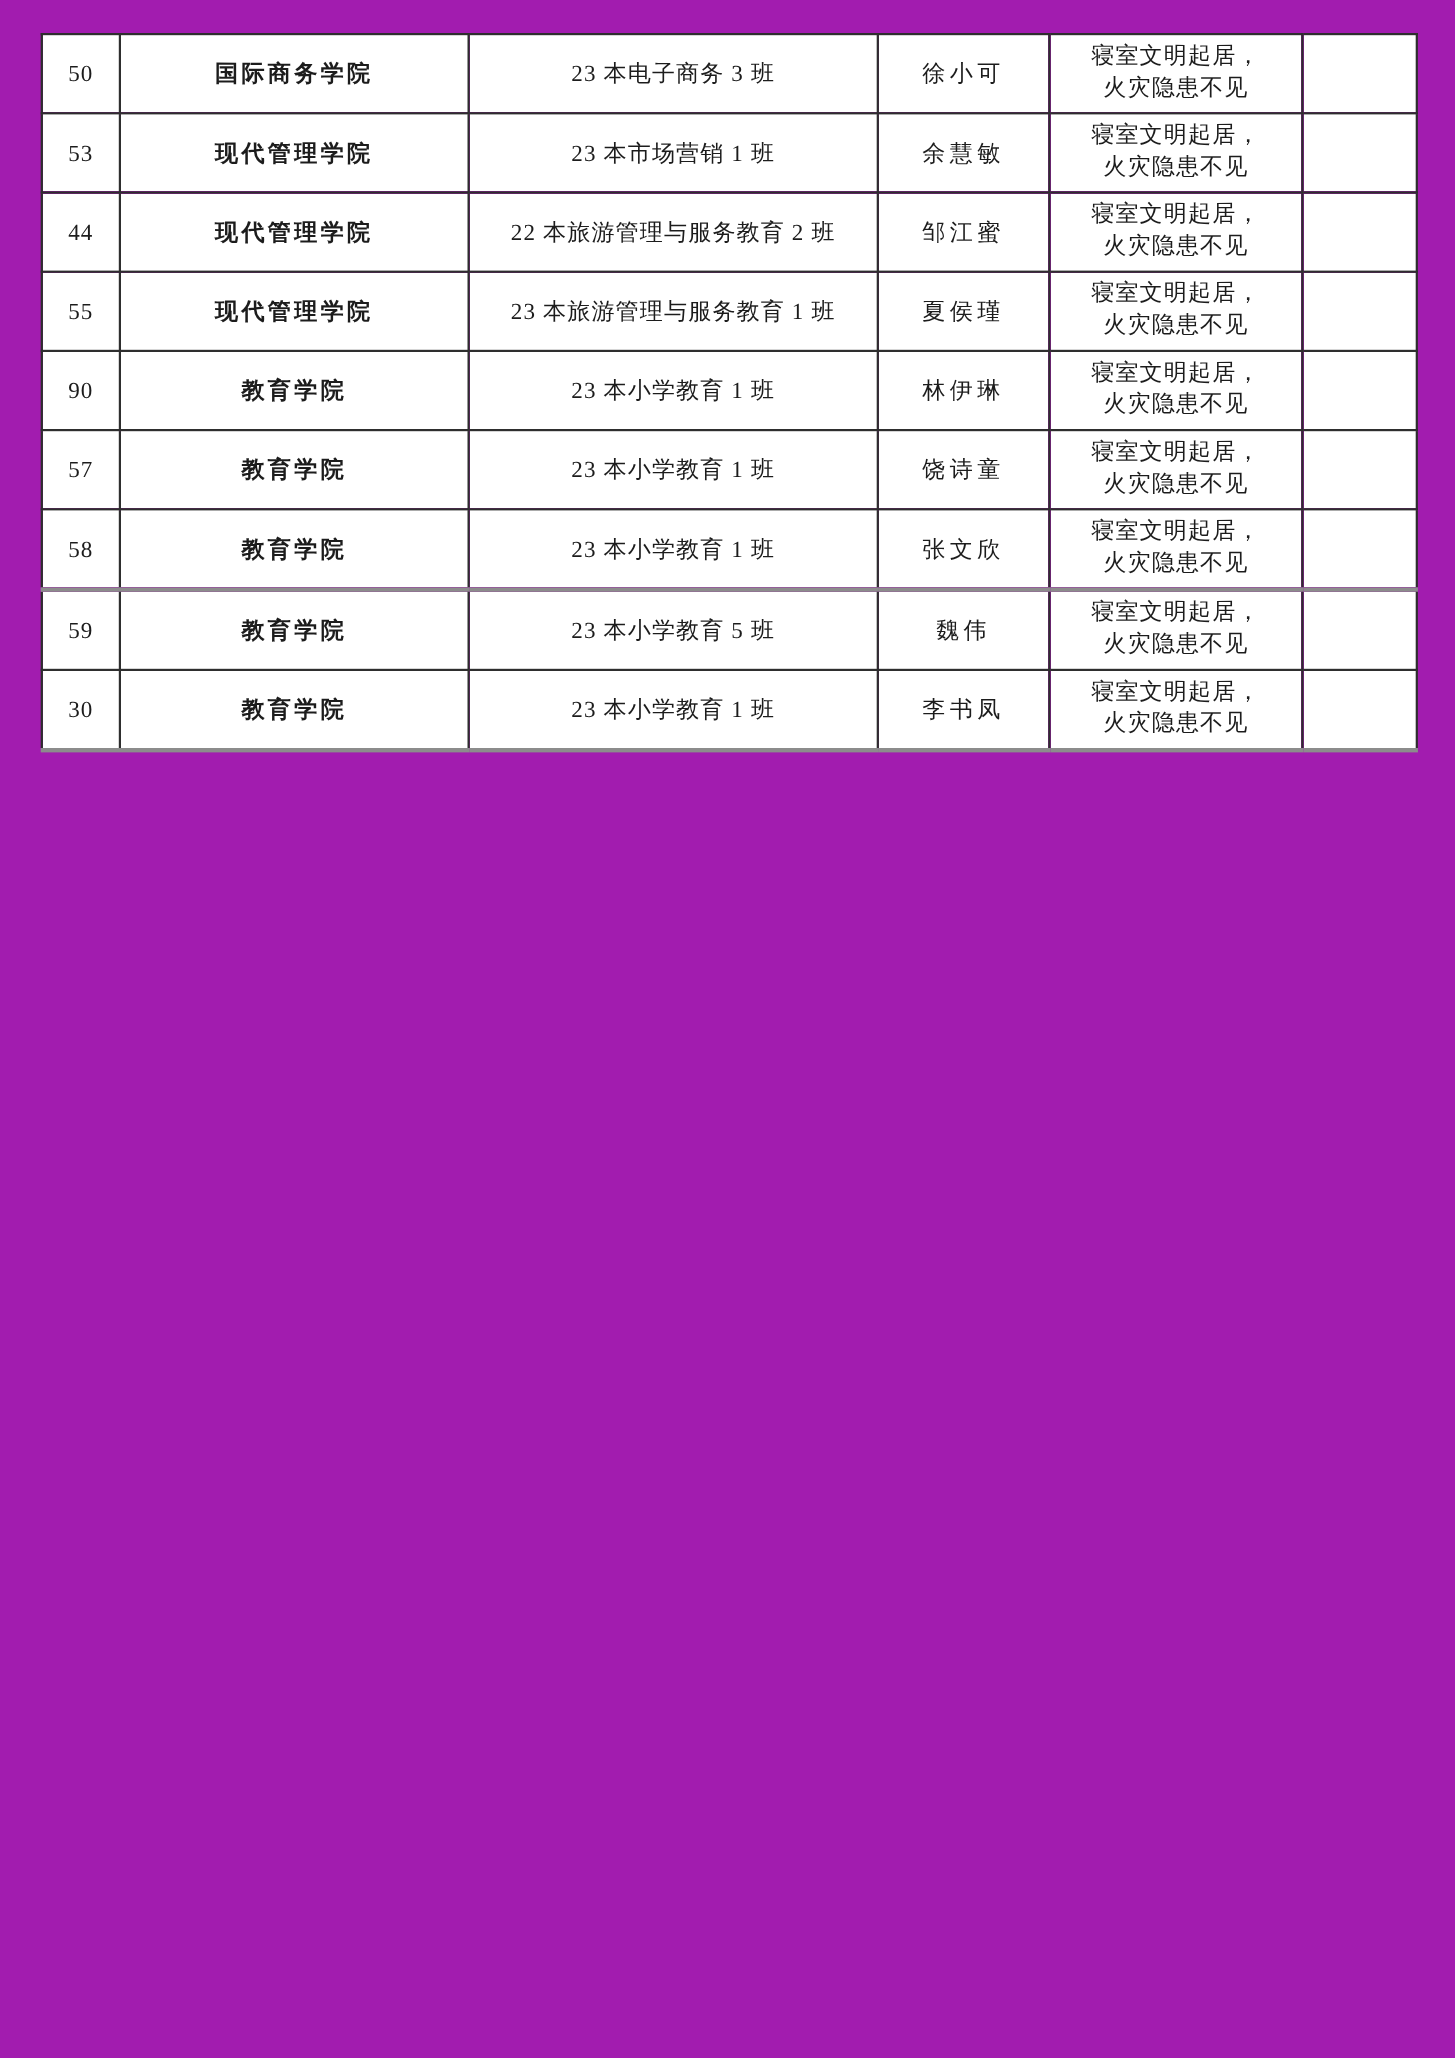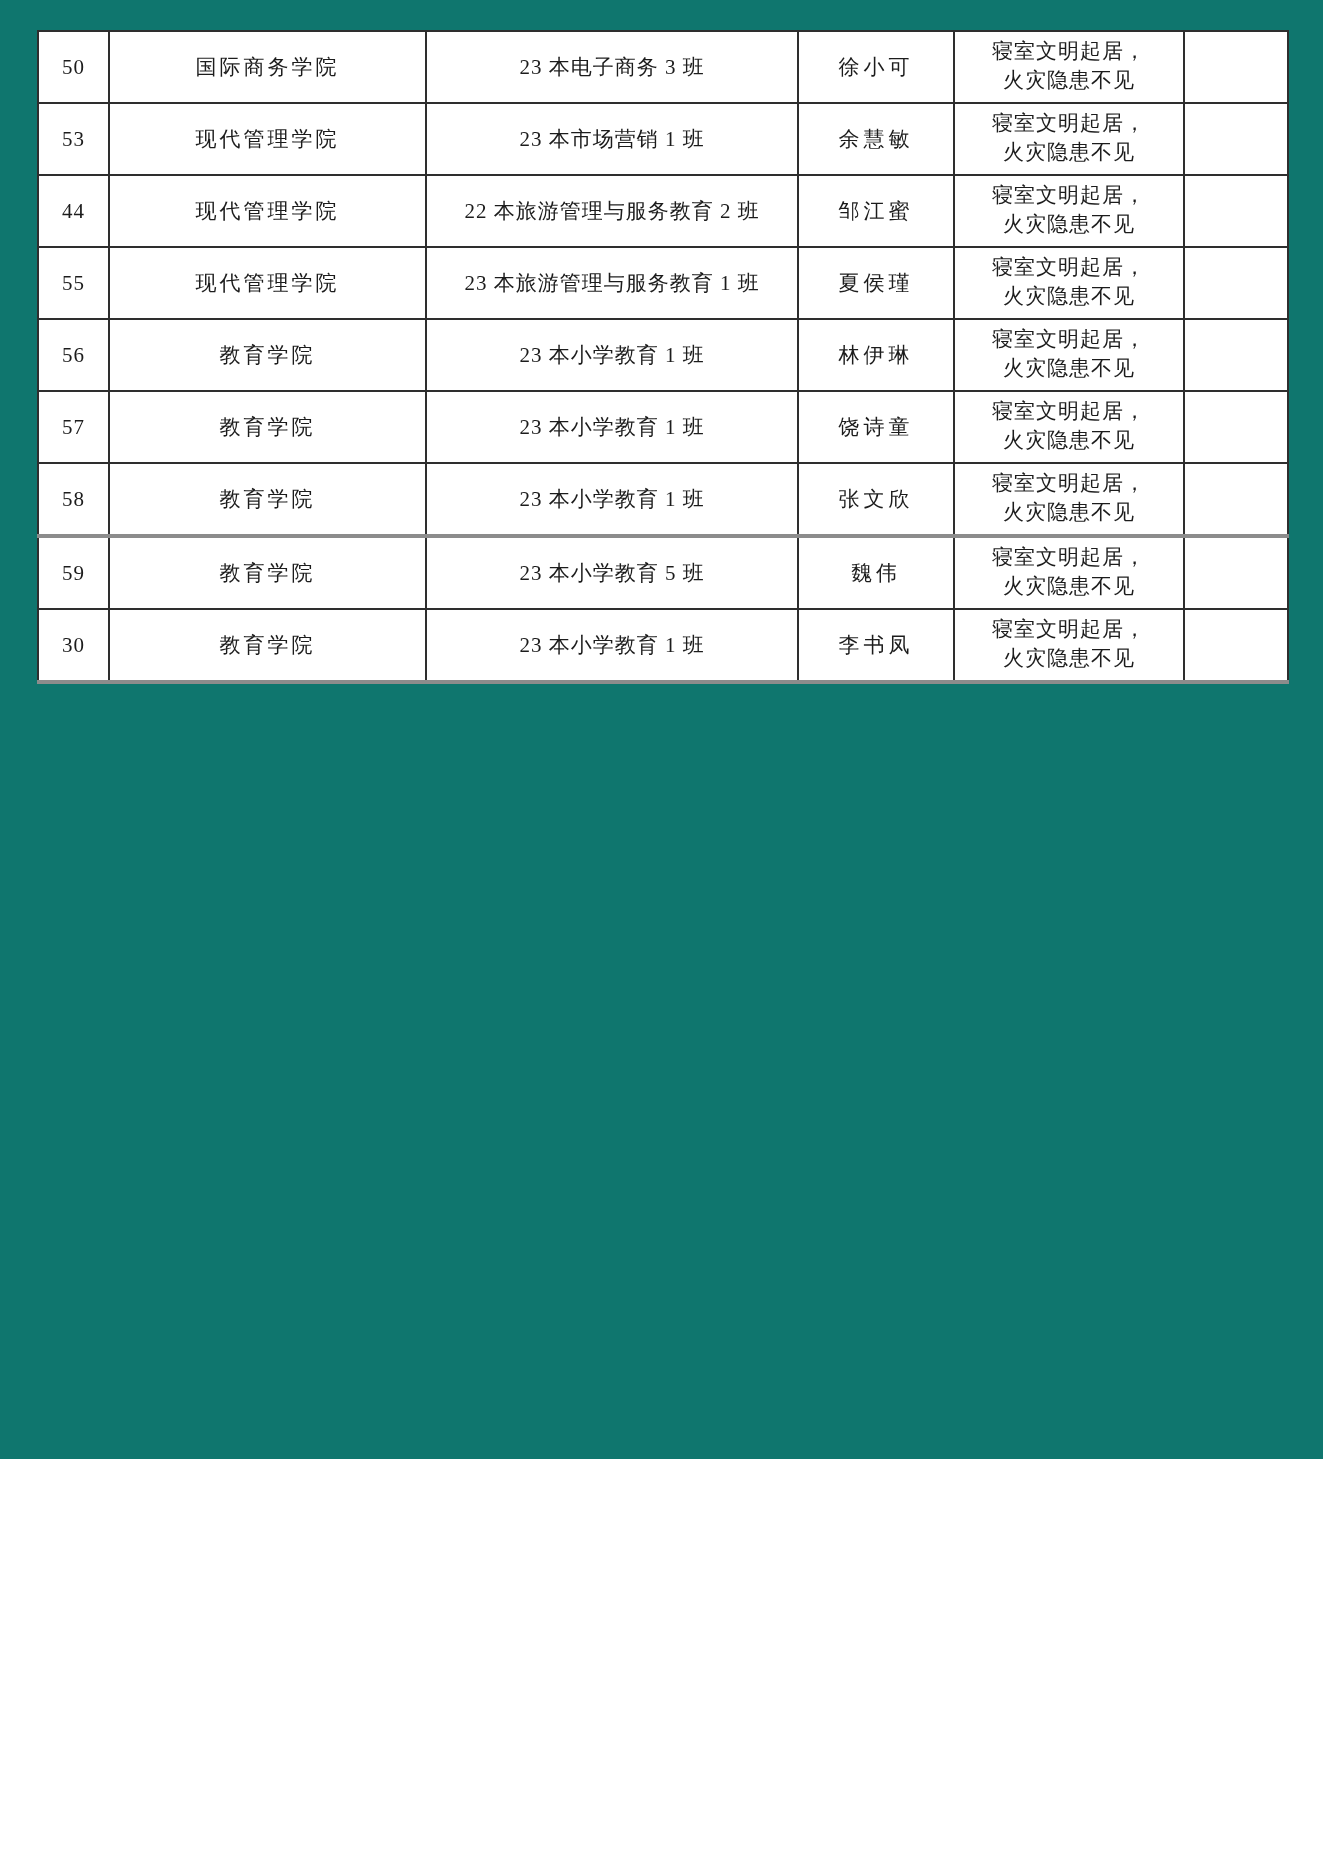--- a/index.html
+++ b/index.html
@@ -11,22 +11,22 @@
     width: 1323px;
     height: 1871px;
     position: relative;
     font-family: "Liberation Serif", "DejaVu Serif", serif;
     color: #1c1c1c;
   }
   .sheet {
     position: absolute;
     left: 0; top: 0;
     width: 1323px;
-    height: 1459px;
-    background: #0f766e;
+    height: 1871px;
+    background: #a21caf;
   }
   table.records {
     position: absolute;
     left: 37px;
     top: 30px;
     width: 1250px;
     border-collapse: collapse;
     table-layout: fixed;
   }
   table.records td {
@@ -42,20 +42,21 @@
   
   tr.thick-bottom td {
     border-bottom: 4px solid #8c8c8c;
   }
   td.num-cell {
     font-size: 22px;
     letter-spacing: 1px;
   }
   td.college-cell {
     letter-spacing: 3px;
+    font-weight: bold;
   }
   td.class-cell {
     letter-spacing: 1px;
     white-space: nowrap;
   }
   td.name-cell {
     letter-spacing: 4px;
   }
   td.remark-cell {
     font-size: 20px;
@@ -127,21 +128,21 @@
         <td class="class-cell">23 本旅游管理与服务教育 1 班</td>
         <td class="name-cell">夏侯瑾</td>
         <td class="remark-cell">
           <span class="remark-line">寝室文明起居，</span>
           <span class="remark-line">火灾隐患不见</span>
         </td>
         <td class="blank-cell"></td>
       </tr>
 
       <tr>
-        <td class="num-cell">56</td>
+        <td class="num-cell">90</td>
         <td class="college-cell">教育学院</td>
         <td class="class-cell">23 本小学教育 1 班</td>
         <td class="name-cell">林伊琳</td>
         <td class="remark-cell">
           <span class="remark-line">寝室文明起居，</span>
           <span class="remark-line">火灾隐患不见</span>
         </td>
         <td class="blank-cell"></td>
       </tr>
 

